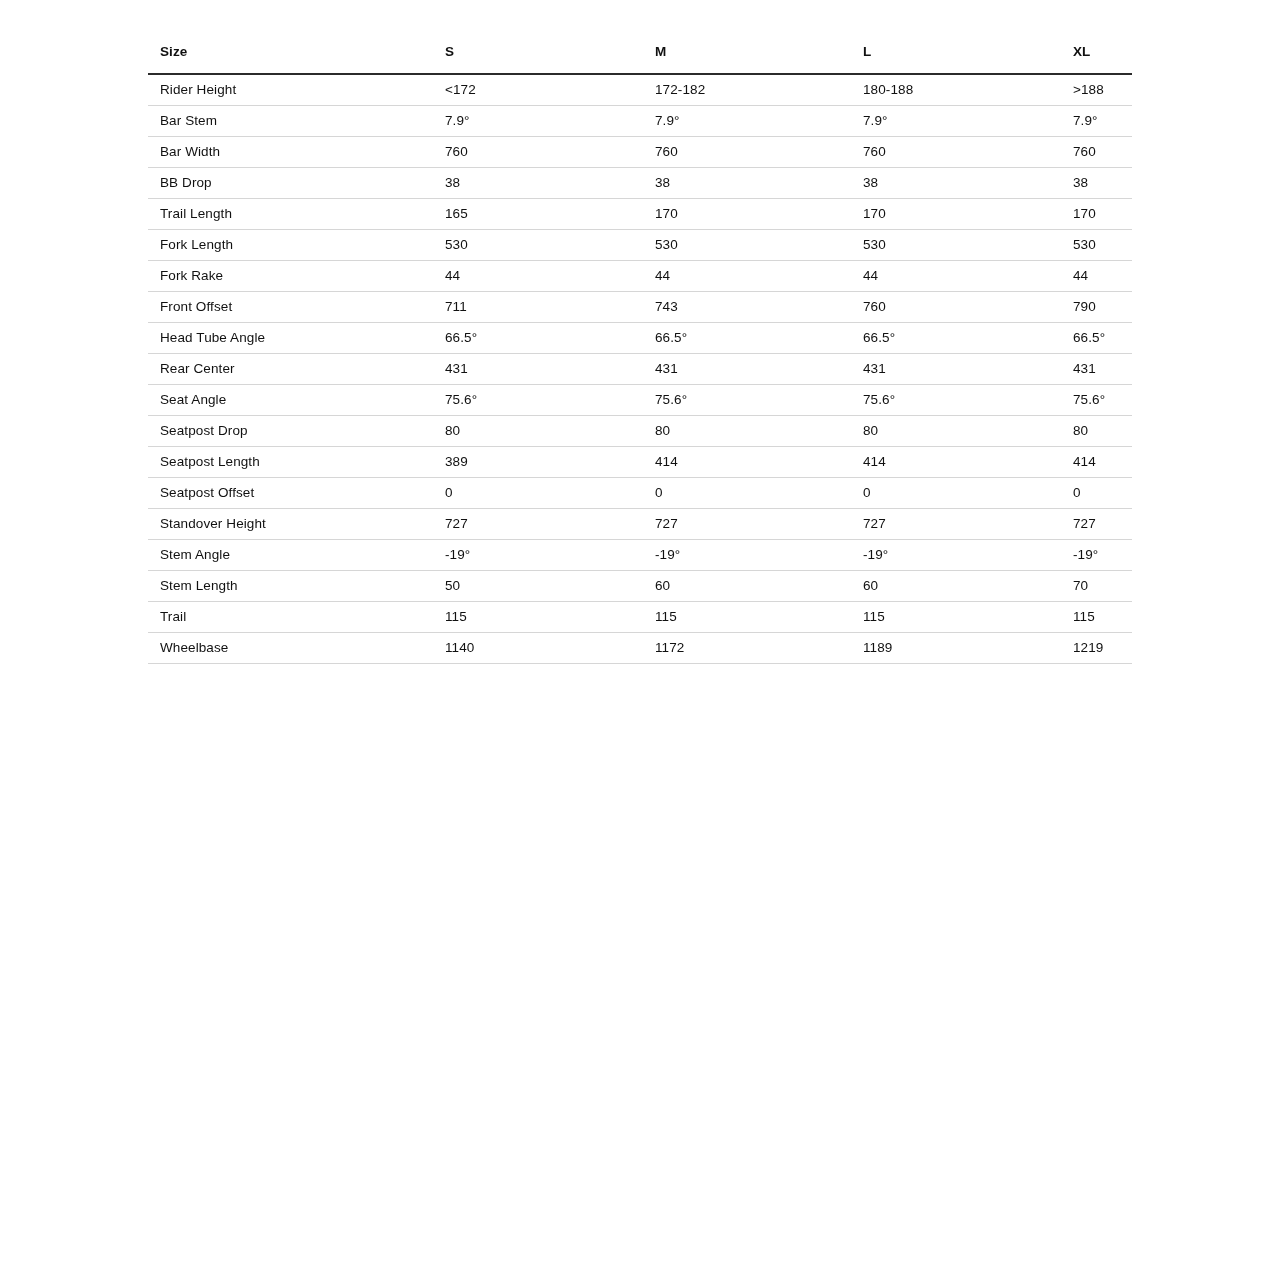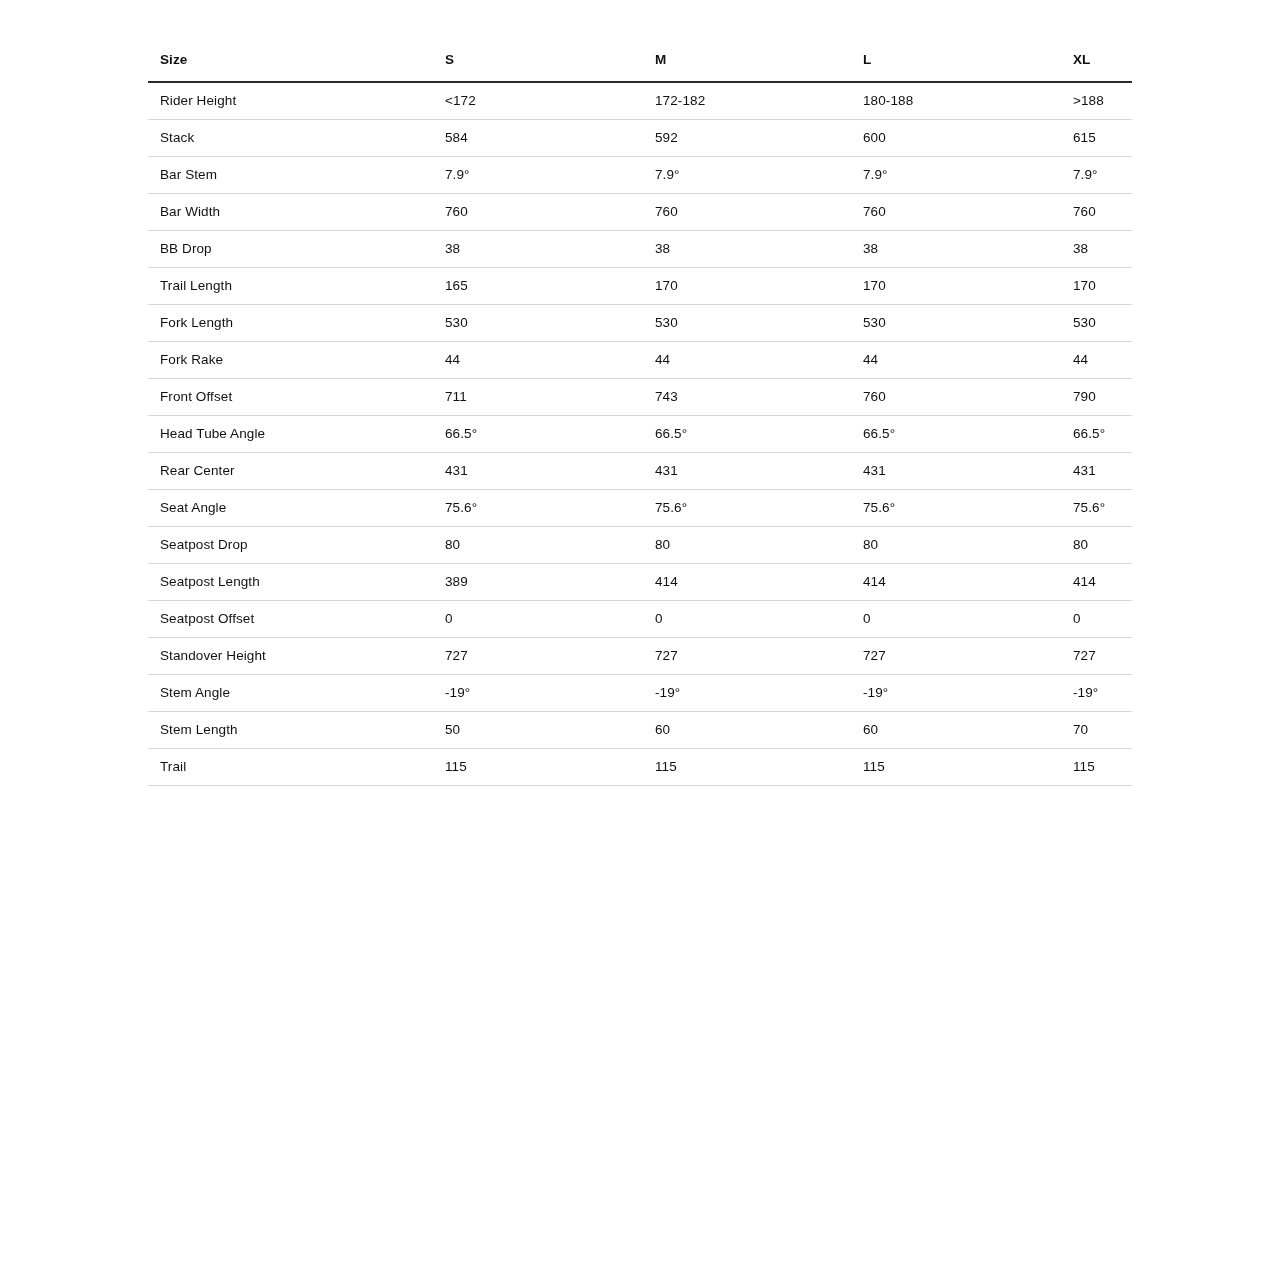--- a/index.html
+++ b/index.html
@@ -11,29 +11,29 @@
     color: #111111;
   }
   .page {
     width: 1280px;
     min-height: 1280px;
     padding-top: 30px;
     background: #ffffff;
   }
   .geo-table {
     width: 984px;
-    margin: 8px auto;
+    margin: 0 auto;
     font-size: 13.5px;
     line-height: 1;
   }
   .g-row {
     display: grid;
     grid-template-columns: 297px 210px 208px 210px 59px;
     align-items: center;
-    height: 37px;
+    height: 31px;
     border-bottom: 1px solid #d6d6d6;
   }
   .g-row.header {
     height: 45px;
     border-bottom: 2px solid #2b2b2b;
     font-weight: 700;
   }
   .g-cell { 
     white-space: nowrap;
     letter-spacing: 0.1px;
@@ -57,27 +57,20 @@
     <div id="rows-container">
       <div class="g-row">
         <div class="g-cell first">Rider Height</div>
         <div class="g-cell">&lt;172</div>
         <div class="g-cell">172-182</div>
         <div class="g-cell">180-188</div>
         <div class="g-cell">&gt;188</div>
       </div>
 
 
-      <div class="g-row">
-        <div class="g-cell first">Stack</div>
-        <div class="g-cell">584</div>
-        <div class="g-cell">592</div>
-        <div class="g-cell">600</div>
-        <div class="g-cell">615</div>
-      </div>
 
       <div class="g-row">
         <div class="g-cell first">Bar Stem</div>
         <div class="g-cell">7.9°</div>
         <div class="g-cell">7.9°</div>
         <div class="g-cell">7.9°</div>
         <div class="g-cell">7.9°</div>
       </div>
 
       <div class="g-row">
@@ -204,15 +197,22 @@
 
 
       <div class="g-row">
         <div class="g-cell first">Trail</div>
         <div class="g-cell">115</div>
         <div class="g-cell">115</div>
         <div class="g-cell">115</div>
         <div class="g-cell">115</div>
       </div>
 
+      <div class="g-row">
+        <div class="g-cell first">Wheelbase</div>
+        <div class="g-cell">1140</div>
+        <div class="g-cell">1172</div>
+        <div class="g-cell">1189</div>
+        <div class="g-cell">1219</div>
+      </div>
     </div>
   </div>
 </div>
 
 </body></html>

